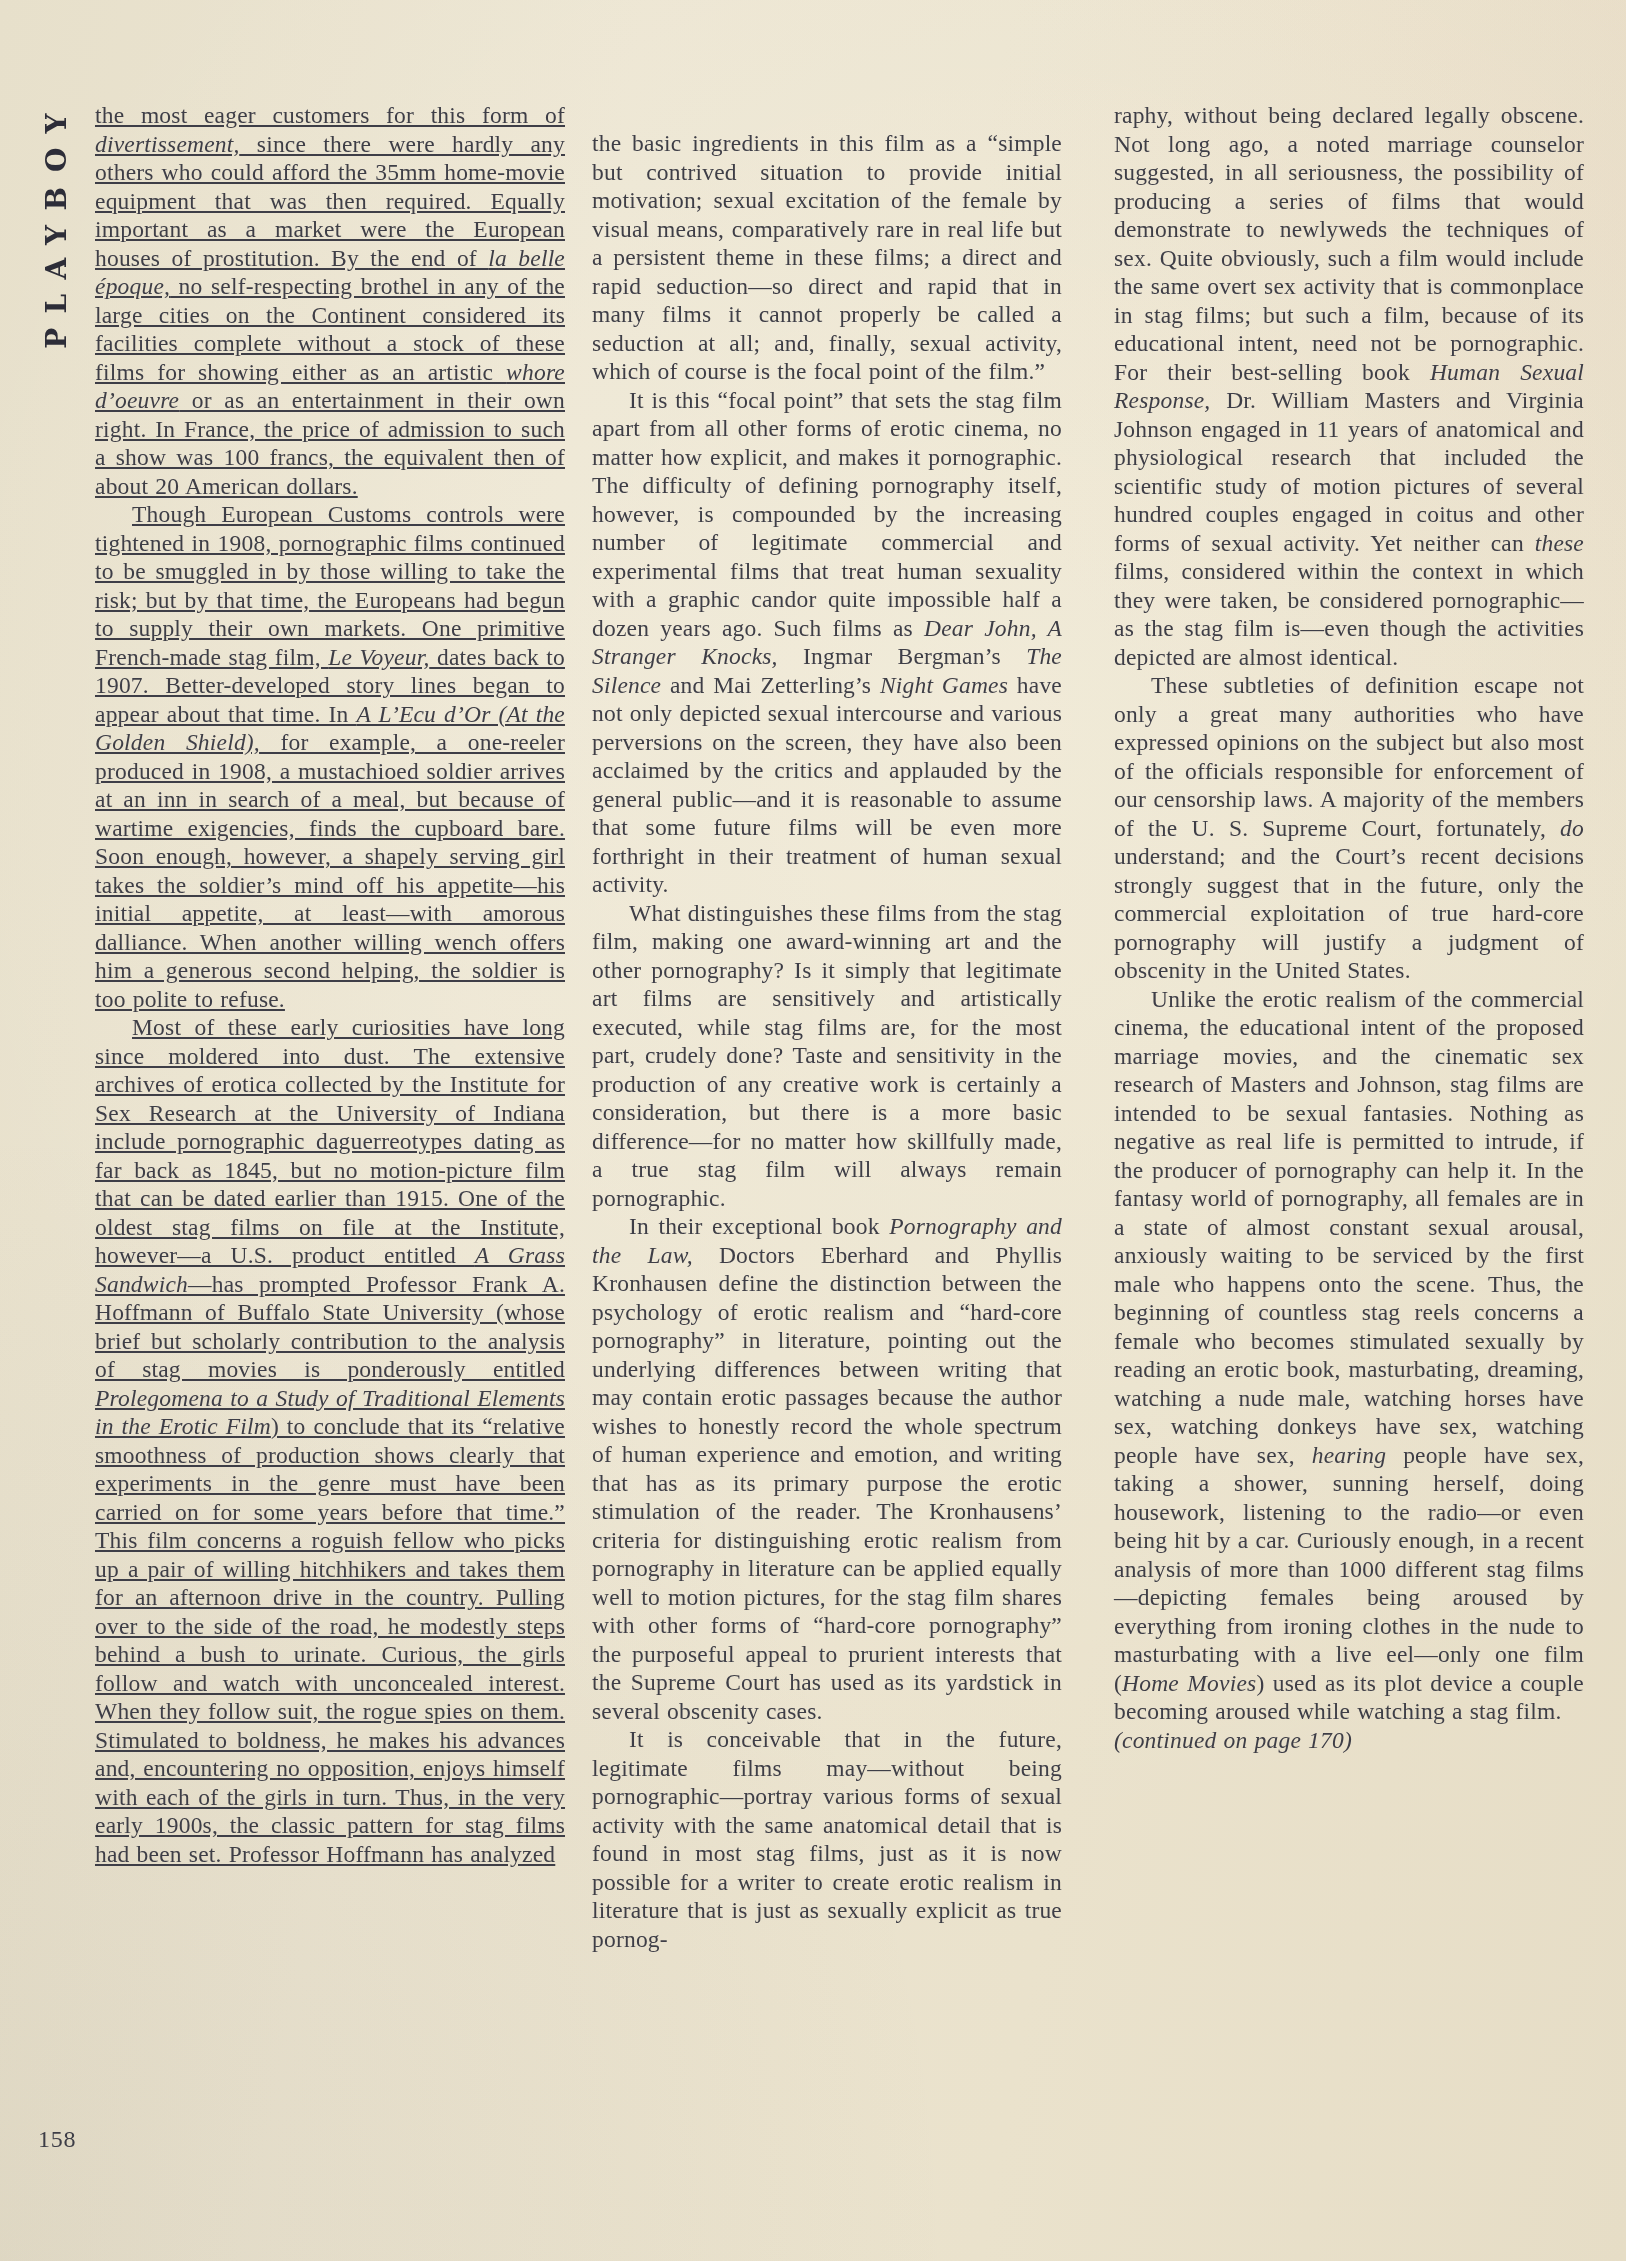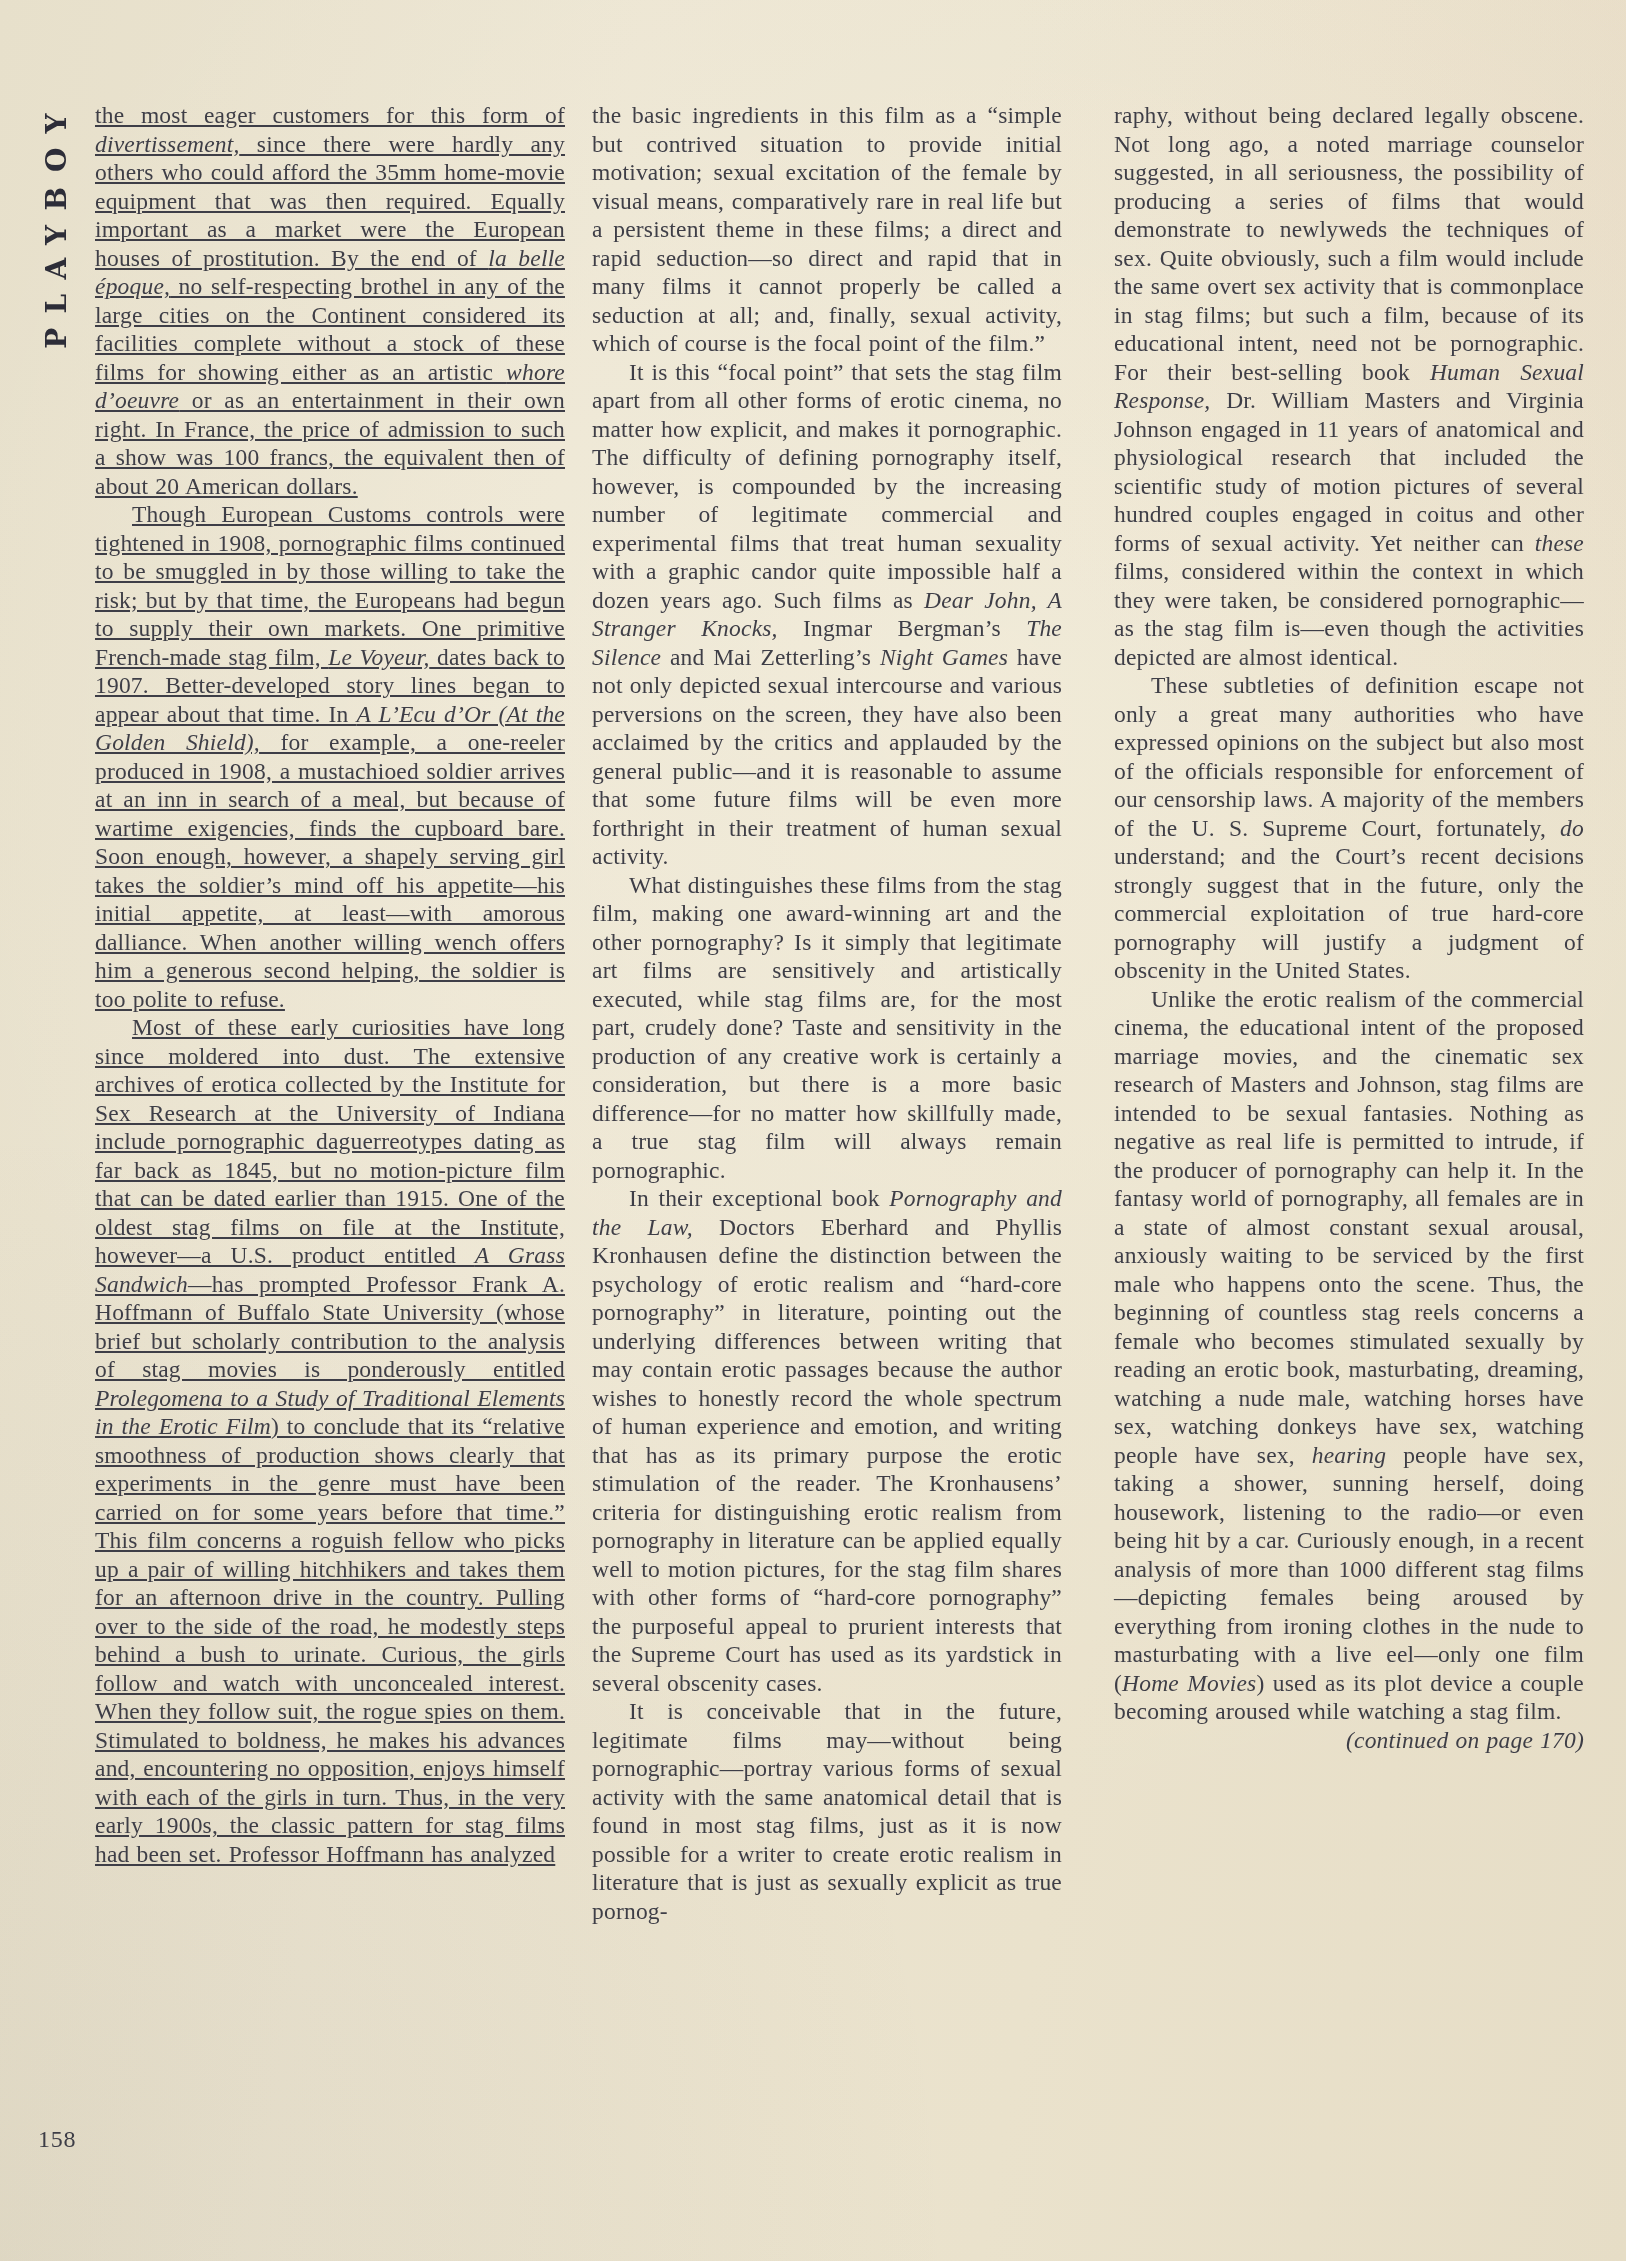--- a/index.html
+++ b/index.html
@@ -36,25 +36,25 @@
     width: 470px;
     font-size: 23.5px;
     line-height: 28.5px;
     color: #3e3e47;
     text-align: justify;
     letter-spacing: 0.2px;
     word-spacing: 1px;
     hyphens: auto; -webkit-hyphens: auto;
   }
   .col[data-col="0"] { left: 95px; text-decoration: underline; }
-  .col[data-col="1"] { left: 592px; }
+  .col[data-col="1"] { left: 592px; margin-top: 28px; }
   .col[data-col="2"] { left: 1114px; }
   .col p { margin: 0; }
   .col p.indent { text-indent: 37px; }
-  .col p.align-right { text-align: right; }
+  .col p.align-right { text-align: left; }
   .page-number {
     position: absolute; left: 38px; top: 2126px;
     font-size: 24px;
     color: #3e3e47;
     letter-spacing: 0.7px;
   }
 </style>
 </head>
 <body>
 

